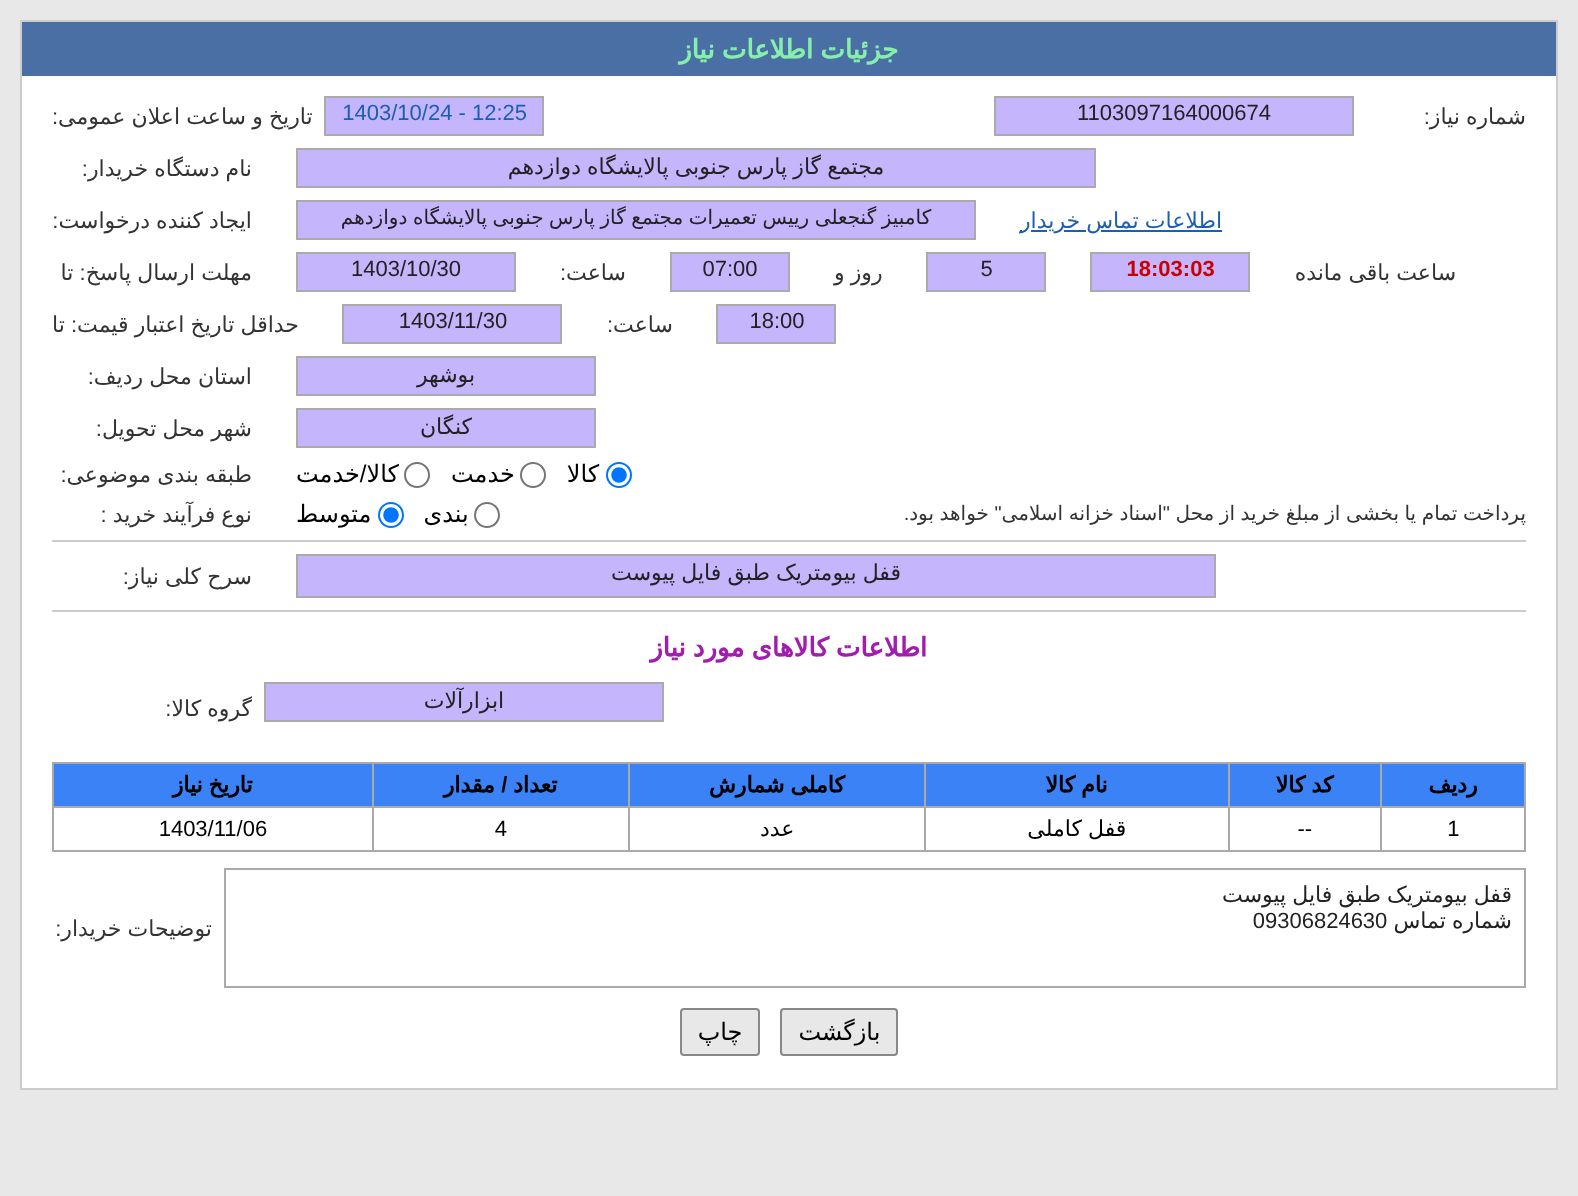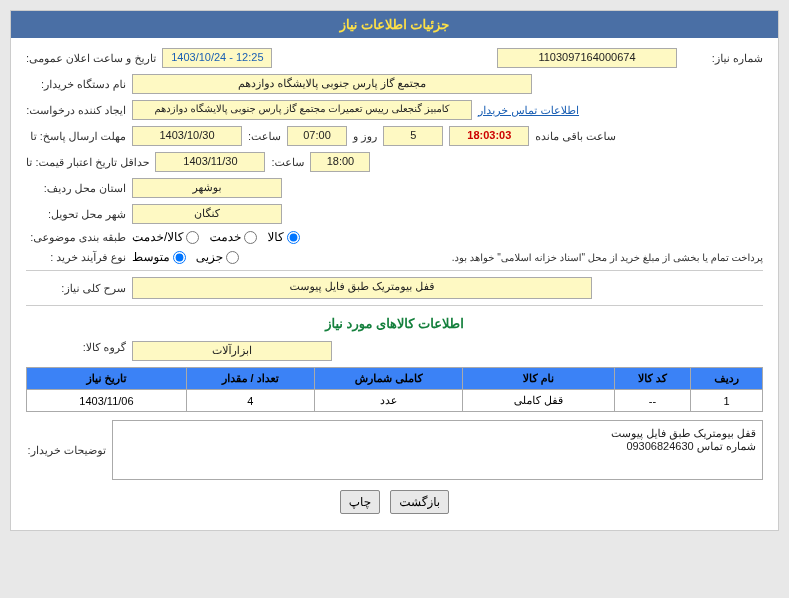--- a/index.html
+++ b/index.html
@@ -14,45 +14,45 @@
       align-items: flex-start;
       padding: 10px;
     }
     .page-container {
       width: 769px;
       background: #fff;
       border: 1px solid #ccc;
     }
     .page-header {
       background: #4a6fa5;
-      color: #fde047;
+      color: #86efac;
       text-align: center;
       padding: 6px 10px;
       font-size: 13px;
       font-weight: bold;
     }
     .content {
       padding: 10px 15px;
     }
     .form-row {
       display: flex;
       align-items: center;
       margin-bottom: 6px;
       flex-direction: row-reverse;
-      gap: 6px;
+      gap: 22px;
     }
     .form-label {
       color: #333;
       font-size: 11px;
       white-space: nowrap;
       min-width: 100px;
       text-align: right;
     }
     .form-value {
-      background: #fef9c3;
+      background: #c4b5fd;
       border: 1px solid #aaa;
       padding: 2px 6px;
       font-size: 11px;
       min-height: 20px;
       color: #222;
       text-align: center;
     }
     .form-value.medium { width: 150px; }
     .form-value.xsmall { width: 60px; }
     .form-value.date { width: 110px; direction: ltr; }
@@ -77,21 +77,21 @@
     }
     .radio-item {
       display: flex;
       align-items: flex-end;
       gap: 3px;
       flex-direction: row-reverse;
     }
     .section-title {
       font-size: 13px;
       font-weight: bold;
-      color: #15803d;
+      color: #a21caf;
       text-align: center;
       padding: 4px 0;
       margin-bottom: 6px;
     }
     .goods-table {
       width: 100%;
       border-collapse: collapse;
       font-size: 11px;
     }
     .goods-table th {
@@ -130,24 +130,24 @@
       border-radius: 2px;
     }
     .separator { border: none; border-top: 1px solid #ccc; margin: 6px 0; }
     .note-text {
       font-size: 11px;
       color: #333;
       text-align: right;
     }
     .group-row {
       display: flex;
-      align-items: flex-start;
+      align-items: flex-end;
       flex-direction: row-reverse;
       gap: 6px;
-      margin-bottom: 6px;
+      margin-bottom: 20px;
     }
     .header-row {
       display: flex;
       align-items: center;
       flex-direction: row-reverse;
       gap: 6px;
       margin-bottom: 6px;
       flex-wrap: nowrap;
     }
   </style>
@@ -228,21 +228,21 @@
     </div>
 
     <div class="form-row">
       <span class="form-label">نوع فرآیند خرید :</span>
       <div class="radio-group">
         <div class="radio-item">
           <span>متوسط</span>
           <input type="radio" name="purchase" checked="" style="">
         </div>
         <div class="radio-item">
-          <span>جزیی</span>
+          <span>بندی</span>
           <input type="radio" name="purchase" style="">
         </div>
       </div>
       <span class="note-text" style="flex:1;font-size:10px;">پرداخت تمام یا بخشی از مبلغ خرید از محل "اسناد خزانه اسلامی" خواهد بود.</span>
     </div>
 
     <hr class="separator">
 
     <div class="form-row">
       <span class="form-label">سرح کلی نیاز:</span>

